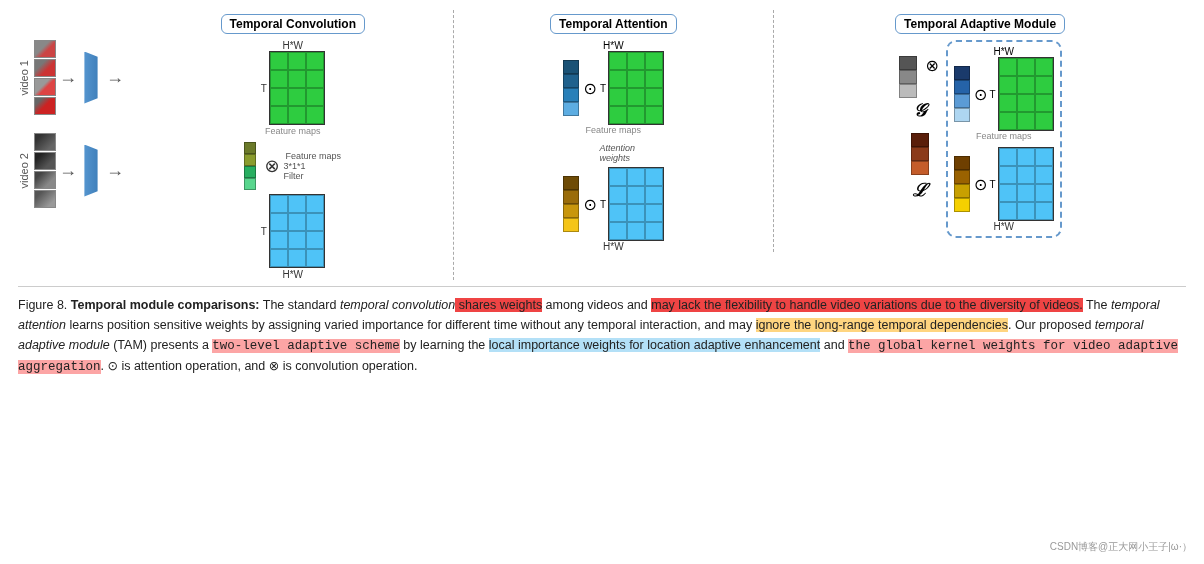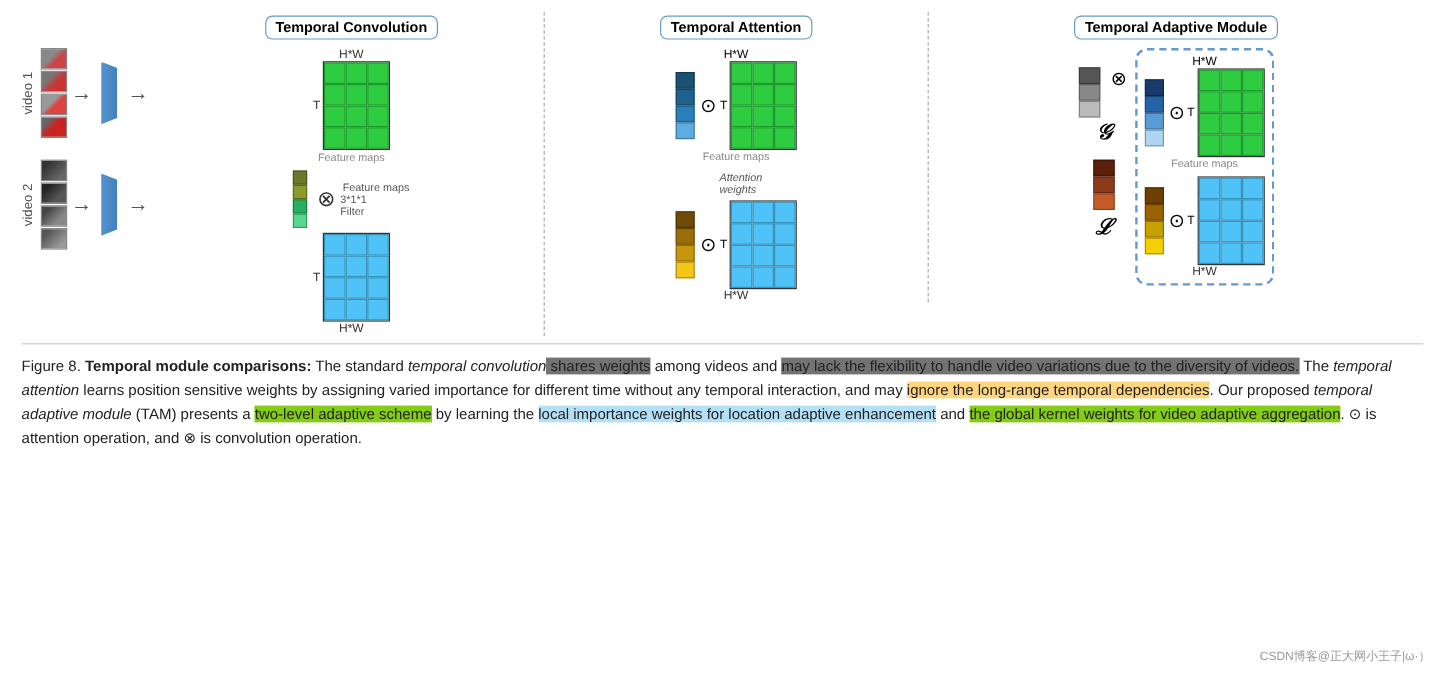--- a/index.html
+++ b/index.html
@@ -98,23 +98,23 @@
     }
 
     
     .caption-area {
       margin-top: 8px;
       font-size: 12.5px;
       line-height: 1.6;
       color: #222;
     }
 
-    .hl-red { background: #737373; margin-top: 40px; }
+    .hl-red { background: #ef4444; margin-top: 40px; }
     .hl-orange { background: #ffd580; }
-    .hl-yellow { background: #84cc16; }
+    .hl-yellow { background: #fca5a5; font-family: Liberation Mono, monospace; }
     .hl-blue { background: #b3e0f7; }
 
     .watermark {
       position: absolute;
       bottom: 10px;
       right: 12px;
       font-size: 10px;
       color: #999;
     }
 

